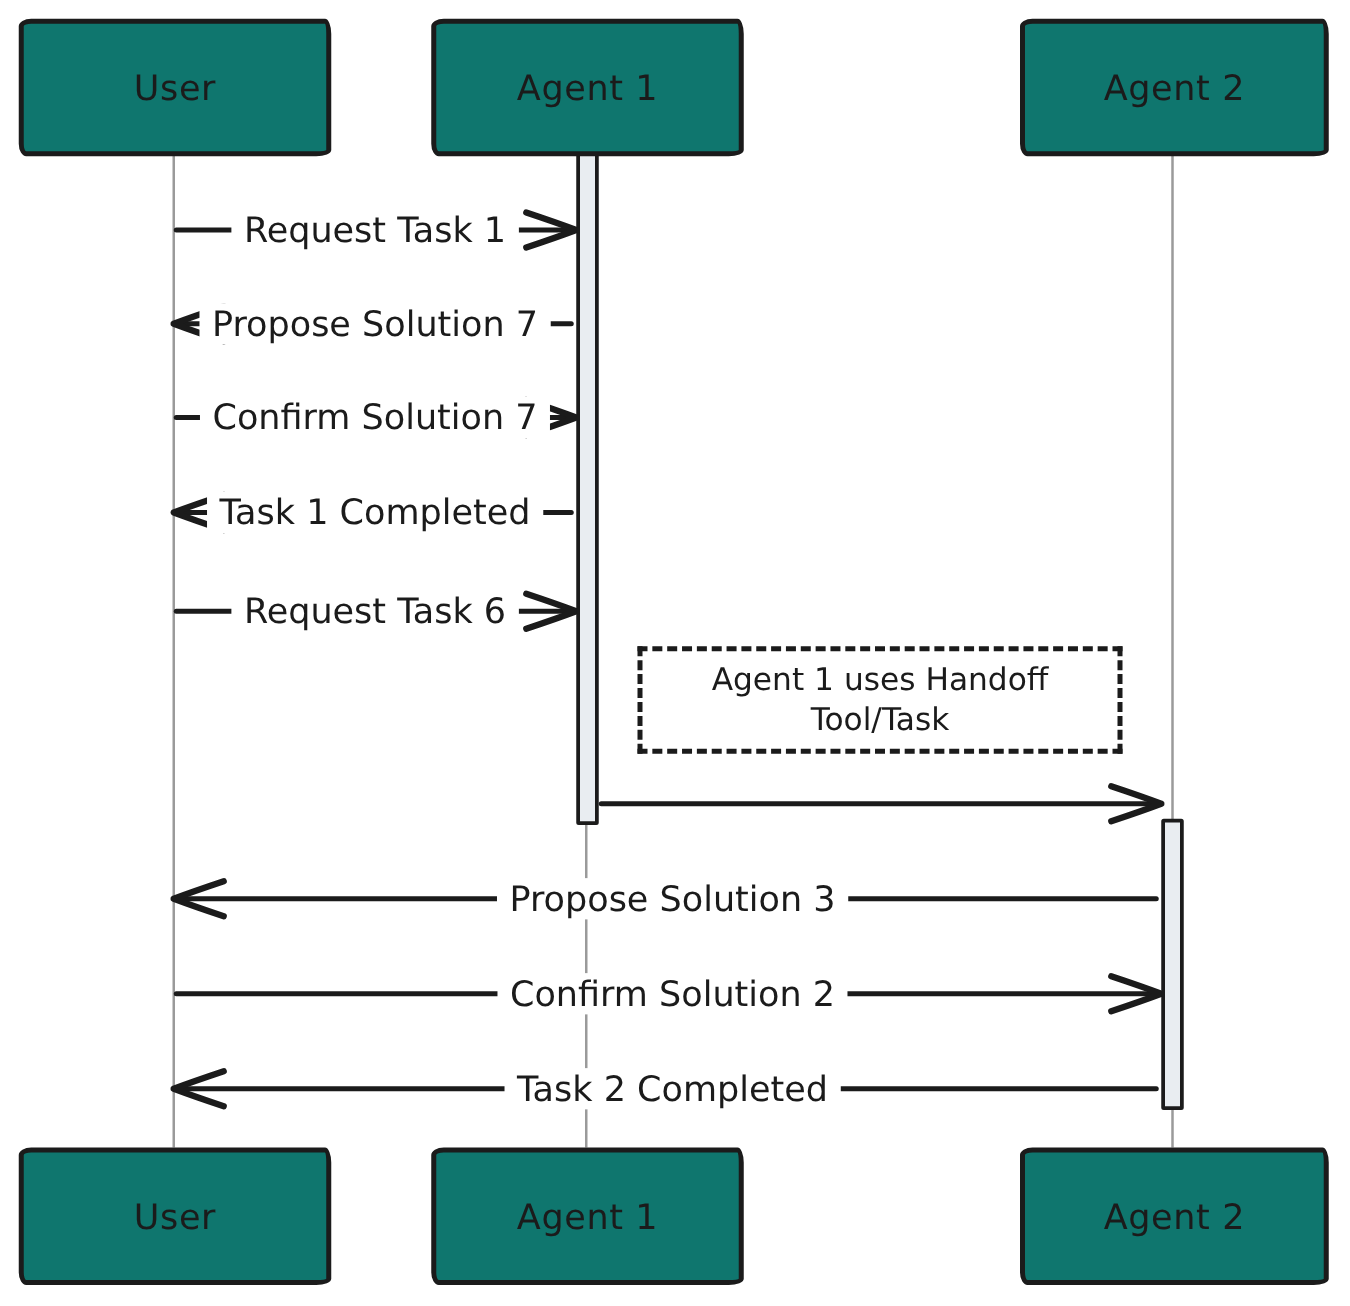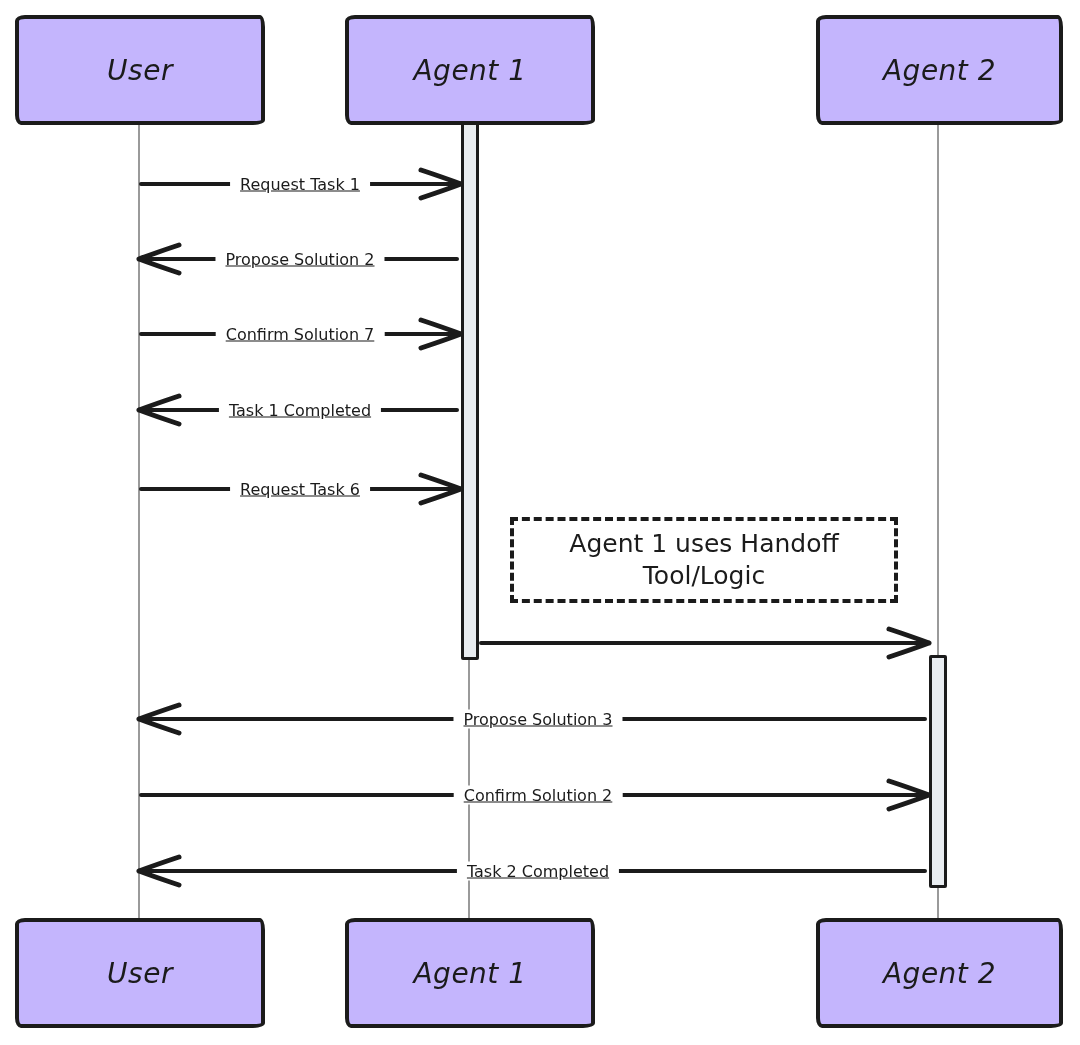--- a/index.html
+++ b/index.html
@@ -25,30 +25,29 @@
   }
   #ll-user   { left: 138px; }
   #ll-agent1 { left: 468px; }
   #ll-agent2 { left: 937px; }
 
   
   .actor {
     position: absolute;
     width: 250px;
     height: 110px;
-    background: #c4b5fd;
+    background: #0f766e;
     border: 4px solid #1b1b1b;
     border-radius: 10px 5px 12px 6px / 6px 12px 5px 10px;
     display: flex;
     align-items: center;
     justify-content: center;
     font-size: 28px;
     letter-spacing: 0.5px;
     z-index: 5;
-    font-style: italic;
   }
   #actor-user-top    { left: 15px;  top: 15px; }
   #actor-agent1-top  { left: 345px; top: 15px; }
   #actor-agent2-top  { left: 816px; top: 15px; width: 247px; }
   #actor-user-bot    { left: 15px;  top: 918px; }
   #actor-agent1-bot  { left: 345px; top: 918px; }
   #actor-agent2-bot  { left: 816px; top: 918px; width: 247px; }
 
   
   .activation {
@@ -79,24 +78,23 @@
     height: 36px;
   }
   .ah-right { right: -4px; }
   .ah-left  { left: -4px; }
   .mlabel {
     position: absolute;
     top: 0;
     transform: translate(-50%, -50%);
     background: #ffffff;
     padding: 0 10px;
-    font-size: 16px;
+    font-size: 28px;
     white-space: nowrap;
     z-index: 4;
-    text-decoration: underline;
   }
   .mlabel.two-line { text-align: center; line-height: 31px; }
   .mlabel.two-line span { display: block; }
 
   #m0 { left: 139px; top: 184px; width: 322px; }
   #m1 { left: 139px; top: 259px; width: 322px; }
   #m2 { left: 139px; top: 334px; width: 322px; }
   #m3 { left: 139px; top: 410px; width: 322px; }
   #m4 { left: 139px; top: 489px; width: 322px; }
   #m5 { left: 479px; top: 643px; width: 450px; }
@@ -143,21 +141,21 @@
       <path d="M4 4 C 22 10, 36 15, 44 18 M4 32 C 22 26, 36 21, 44 18" fill="none" stroke="#1b1b1b" stroke-width="5" stroke-linecap="round"></path>
     </svg>
     <span class="mlabel">Request Task 1</span>
   </div>
 
   <div class="msg" id="m1">
     <div class="mline"></div>
     <svg class="ah ah-left" viewBox="0 0 48 36">
       <path d="M44 4 C 26 10, 12 15, 4 18 M44 32 C 26 26, 12 21, 4 18" fill="none" stroke="#1b1b1b" stroke-width="5" stroke-linecap="round"></path>
     </svg>
-    <span class="mlabel">Propose Solution 2</span>
+    <span class="mlabel">Propose Solution 7</span>
   </div>
 
   <div class="msg" id="m2">
     <div class="mline"></div>
     <svg class="ah ah-right" viewBox="0 0 48 36">
       <path d="M4 4 C 22 10, 36 15, 44 18 M4 32 C 22 26, 36 21, 44 18" fill="none" stroke="#1b1b1b" stroke-width="5" stroke-linecap="round"></path>
     </svg>
     <span class="mlabel">Confirm Solution 7</span>
   </div>
 
@@ -205,21 +203,21 @@
   <div class="msg" id="m8">
     <div class="mline"></div>
     <svg class="ah ah-left" viewBox="0 0 48 36">
       <path d="M44 4 C 26 10, 12 15, 4 18 M44 32 C 26 26, 12 21, 4 18" fill="none" stroke="#1b1b1b" stroke-width="5" stroke-linecap="round"></path>
     </svg>
     <span class="mlabel">Task 2 Completed</span>
   </div>
 
   <div class="note">
     <span>Agent 1 uses Handoff</span>
-    <span>Tool/Logic</span>
+    <span>Tool/Task</span>
   </div>
 
   <div class="actor" id="actor-user-top">
     <span>User</span>
   </div>
   <div class="actor" id="actor-agent1-top">
     <span>Agent 1</span>
   </div>
   <div class="actor" id="actor-agent2-top">
     <span>Agent 2</span>

